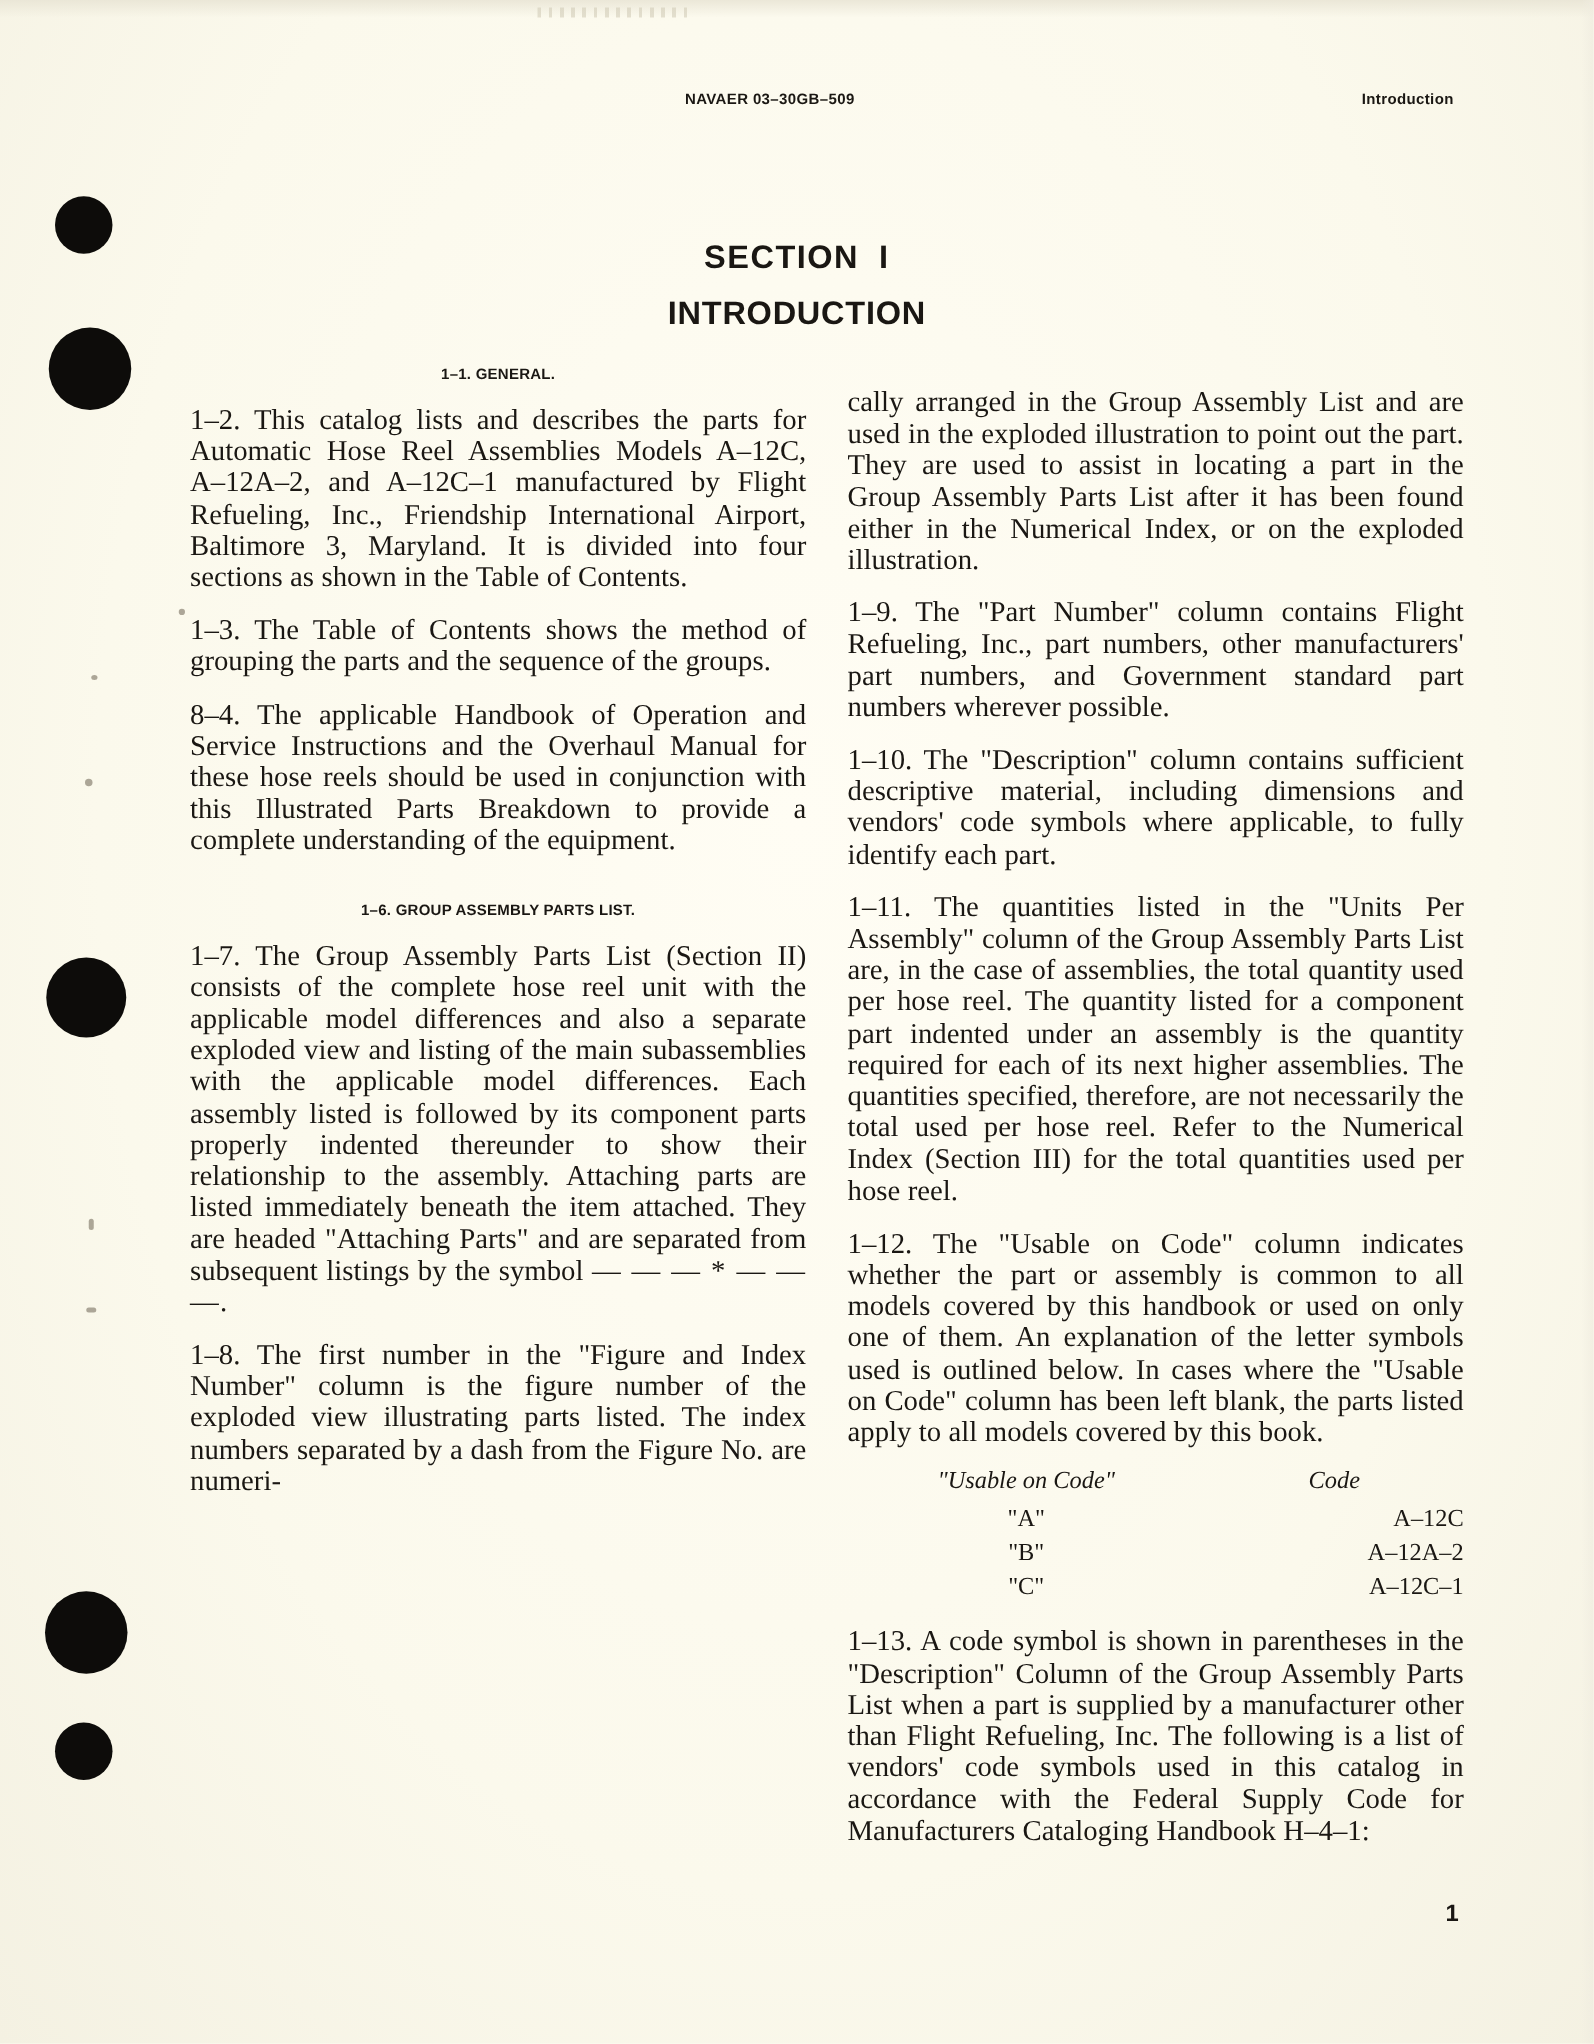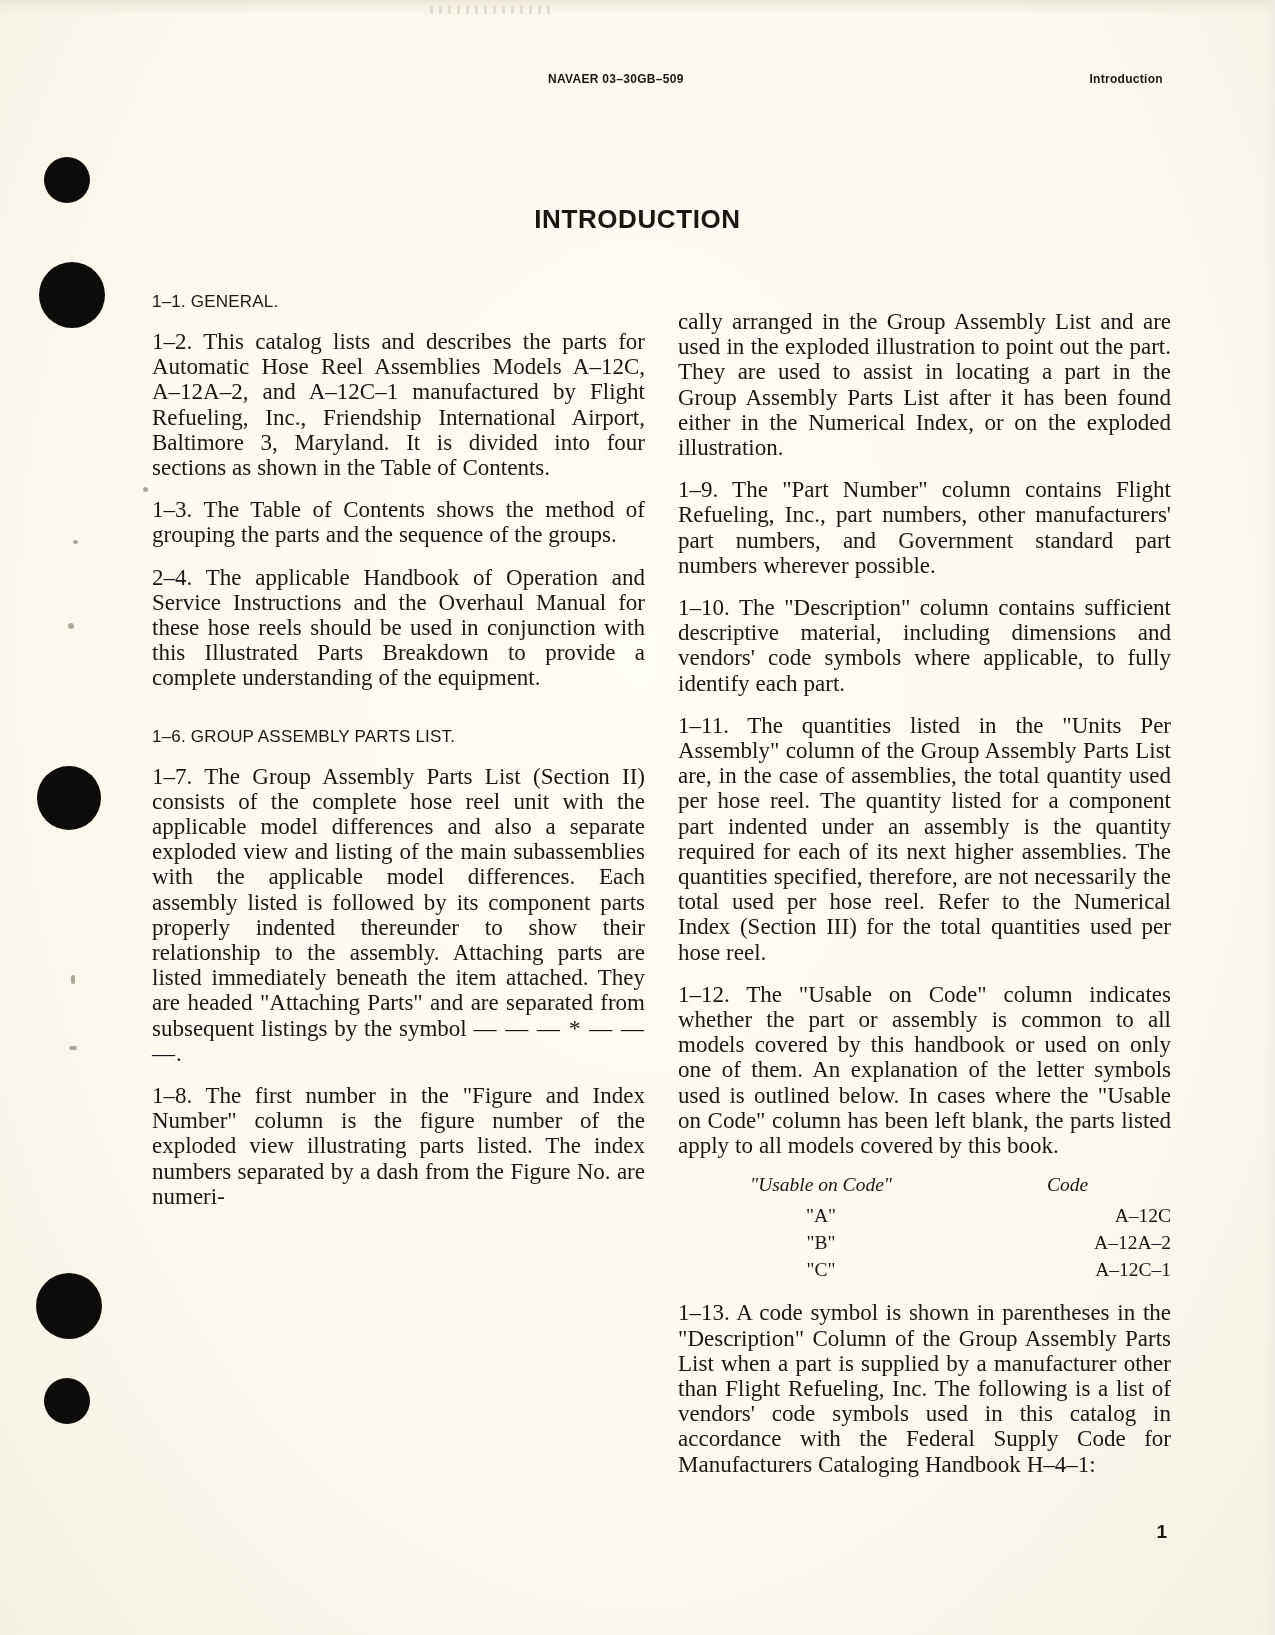--- a/index.html
+++ b/index.html
@@ -58,22 +58,23 @@
 
   
   .body-cols{
     position:absolute;top:292px;left:152px;width:1020px;
     display:flex;gap:33px;
   }
   .col{width:493px;}
 
   h3.head{
     font-family:"Liberation Sans", sans-serif;
-    font-weight:normal;font-size:17px;letter-spacing:.2px;
+    font-weight:bold;font-size:12px;letter-spacing:.2px;
     margin:0 0 12px 0;
+    text-align:center;
   }
   h3.head.spaced{margin-top:36px;}
 
   p.para{
     margin:17px 0 11px 0;
     font-size:23px;
     line-height:25.2px;
     text-align:justify;
     text-justify:inter-word;
     hyphens:none;
@@ -132,30 +133,33 @@
 <div class="margin-fleck" style="left:71px;top:975px;width:4px;height:9px;border-radius:2px;"></div>
 <div class="margin-fleck" style="left:69px;top:1046px;width:8px;height:4px;border-radius:2px;"></div>
 <div class="margin-fleck" style="left:143px;top:487px;width:5px;height:5px;border-radius:50%;"></div>
 
 <header class="page-header">
   <span class="doc-no">NAVAER 03–30GB–509</span>
   <span class="sect-name">Introduction</span>
 </header>
 
 <div class="title-block">
+  <div class="title-section">
+    <span>SECTION</span><span class="sect-num">I</span>
+  </div>
   <div class="title-intro">INTRODUCTION</div>
 </div>
 
 <div class="body-cols">
 
   <div class="col">
     <h3 class="head">1–1. GENERAL.</h3>
     <p class="para">1–2. This catalog lists and describes the parts for Automatic Hose Reel Assemblies Models A–12C, A–12A–2, and A–12C–1 manufactured by Flight Refueling, Inc., Friendship International Airport, Baltimore 3, Maryland. It is divided into four sections as shown in the Table of Contents.</p>
     <p class="para">1–3. The Table of Contents shows the method of grouping the parts and the sequence of the groups.</p>
-    <p class="para">2–4. The applicable Handbook of Operation and Service Instructions and the Overhaul Manual for these hose reels should be used in conjunction with this Illustrated Parts Breakdown to provide a complete understanding of the equipment.</p>
+    <p class="para">8–4. The applicable Handbook of Operation and Service Instructions and the Overhaul Manual for these hose reels should be used in conjunction with this Illustrated Parts Breakdown to provide a complete understanding of the equipment.</p>
 
     <h3 class="head spaced">1–6. GROUP ASSEMBLY PARTS LIST.</h3>
     <p class="para"><span>1–7. The Group Assembly Parts List (Section II) consists of the complete hose reel unit with the applicable model differences and also a separate exploded view and listing of the main subassemblies with the applicable model differences. Each assembly listed is followed by its component parts properly indented thereunder to show their relationship to the assembly. Attaching parts are listed immediately beneath the item attached. They are headed "Attaching Parts" and are separated from subsequent listings by the symbol </span><span class="sym">— — — * — — —.</span></p>
     <p class="para">1–8. The first number in the "Figure and Index Number" column is the figure number of the exploded view illustrating parts listed. The index numbers separated by a dash from the Figure No. are numeri-</p>
   </div>
 
   <div class="col">
     <p class="para">cally arranged in the Group Assembly List and are used in the exploded illustration to point out the part. They are used to assist in locating a part in the Group Assembly Parts List after it has been found either in the Numerical Index, or on the exploded illustration.</p>
     <p class="para">1–9. The "Part Number" column contains Flight Refueling, Inc., part numbers, other manufacturers' part numbers, and Government standard part numbers wherever possible.</p>
     <p class="para">1–10. The "Description" column contains sufficient descriptive material, including dimensions and vendors' code symbols where applicable, to fully identify each part.</p>

